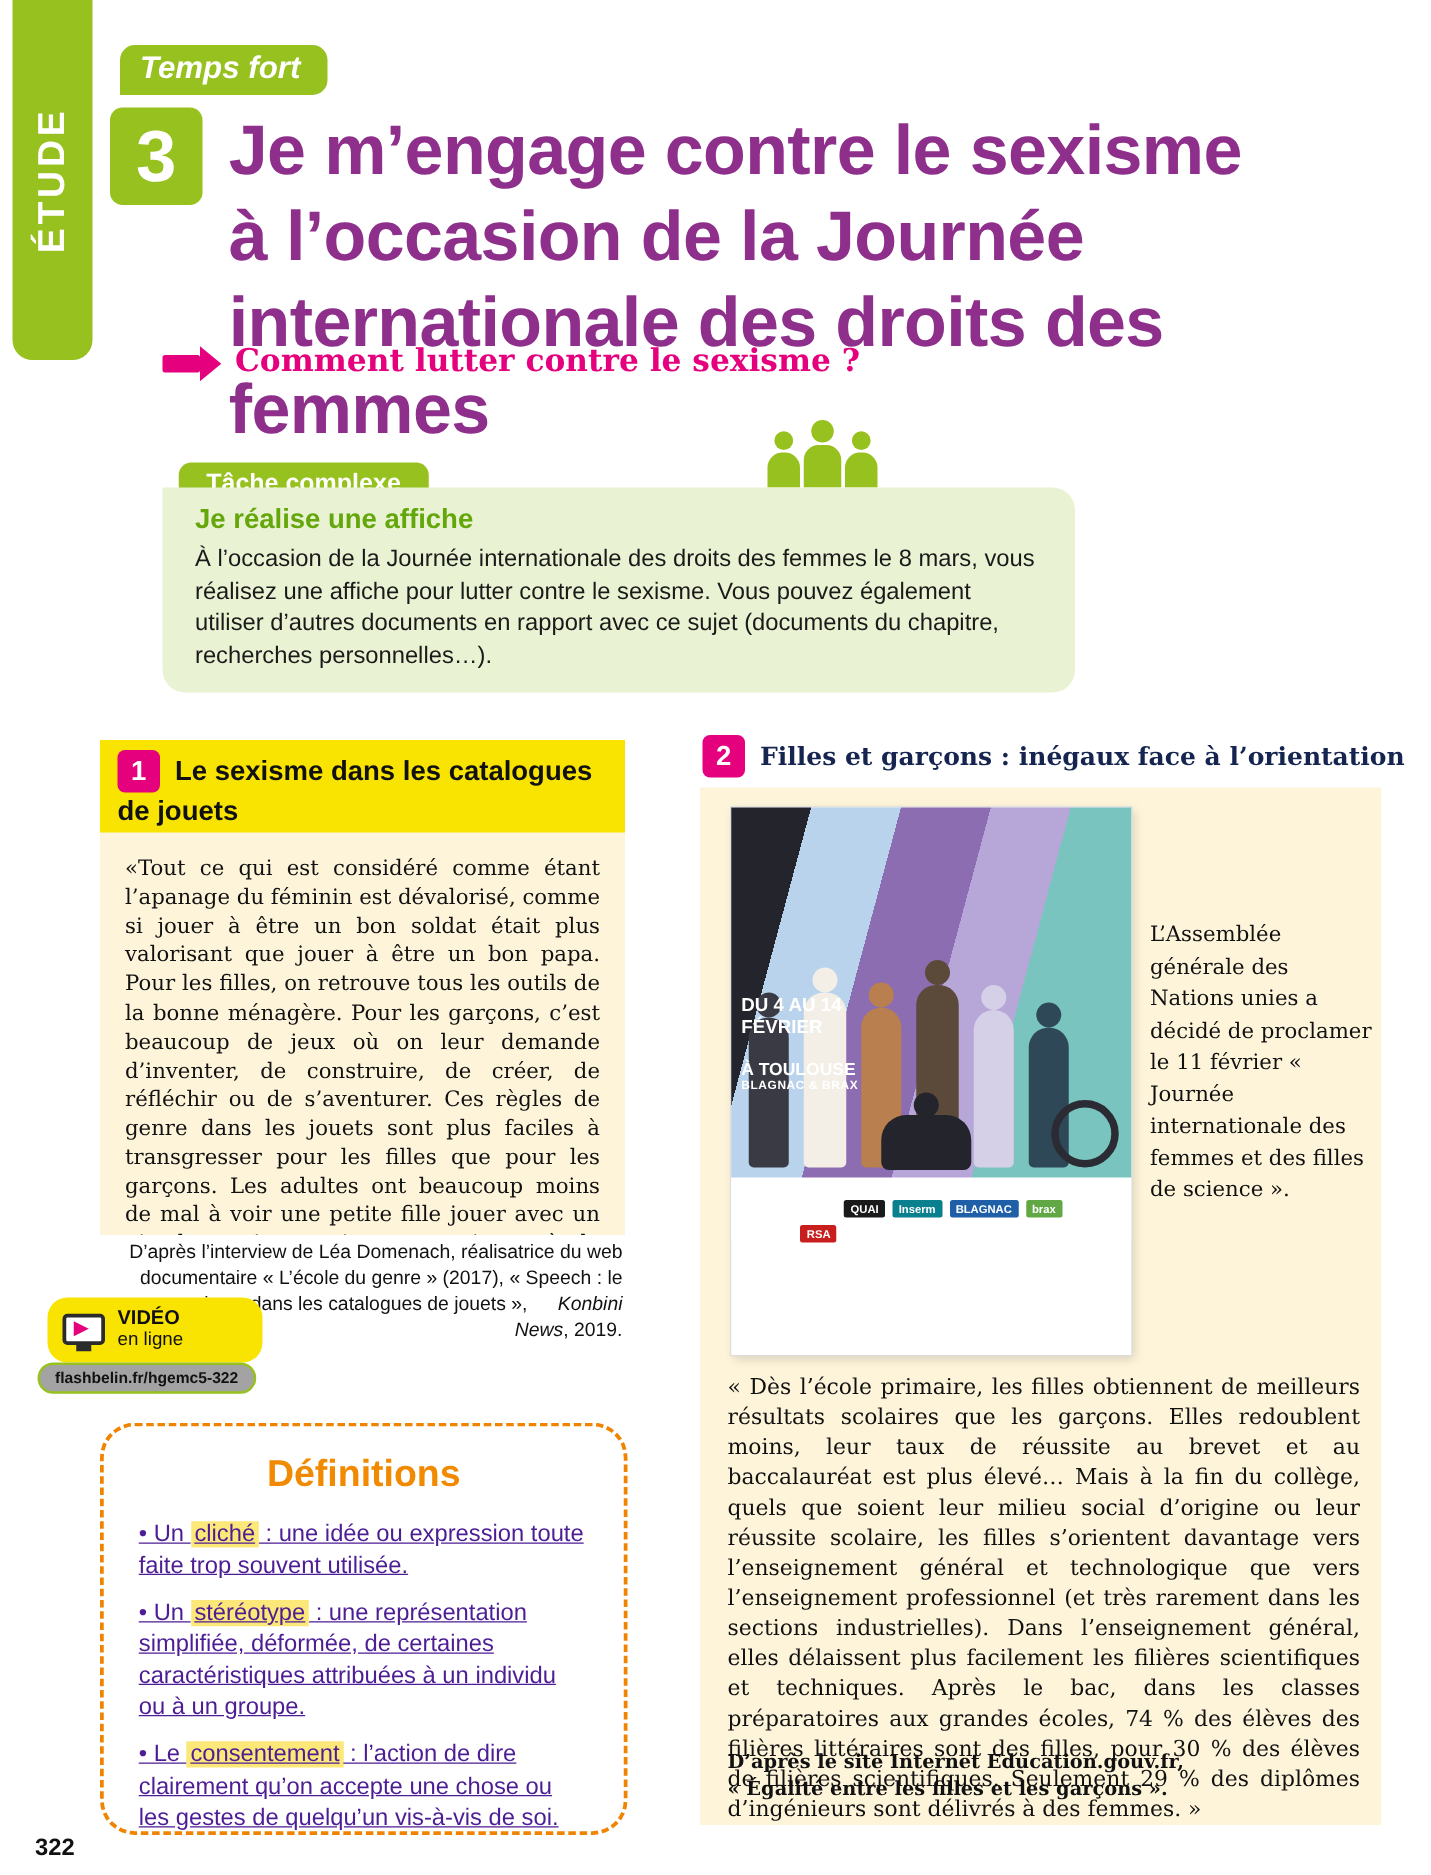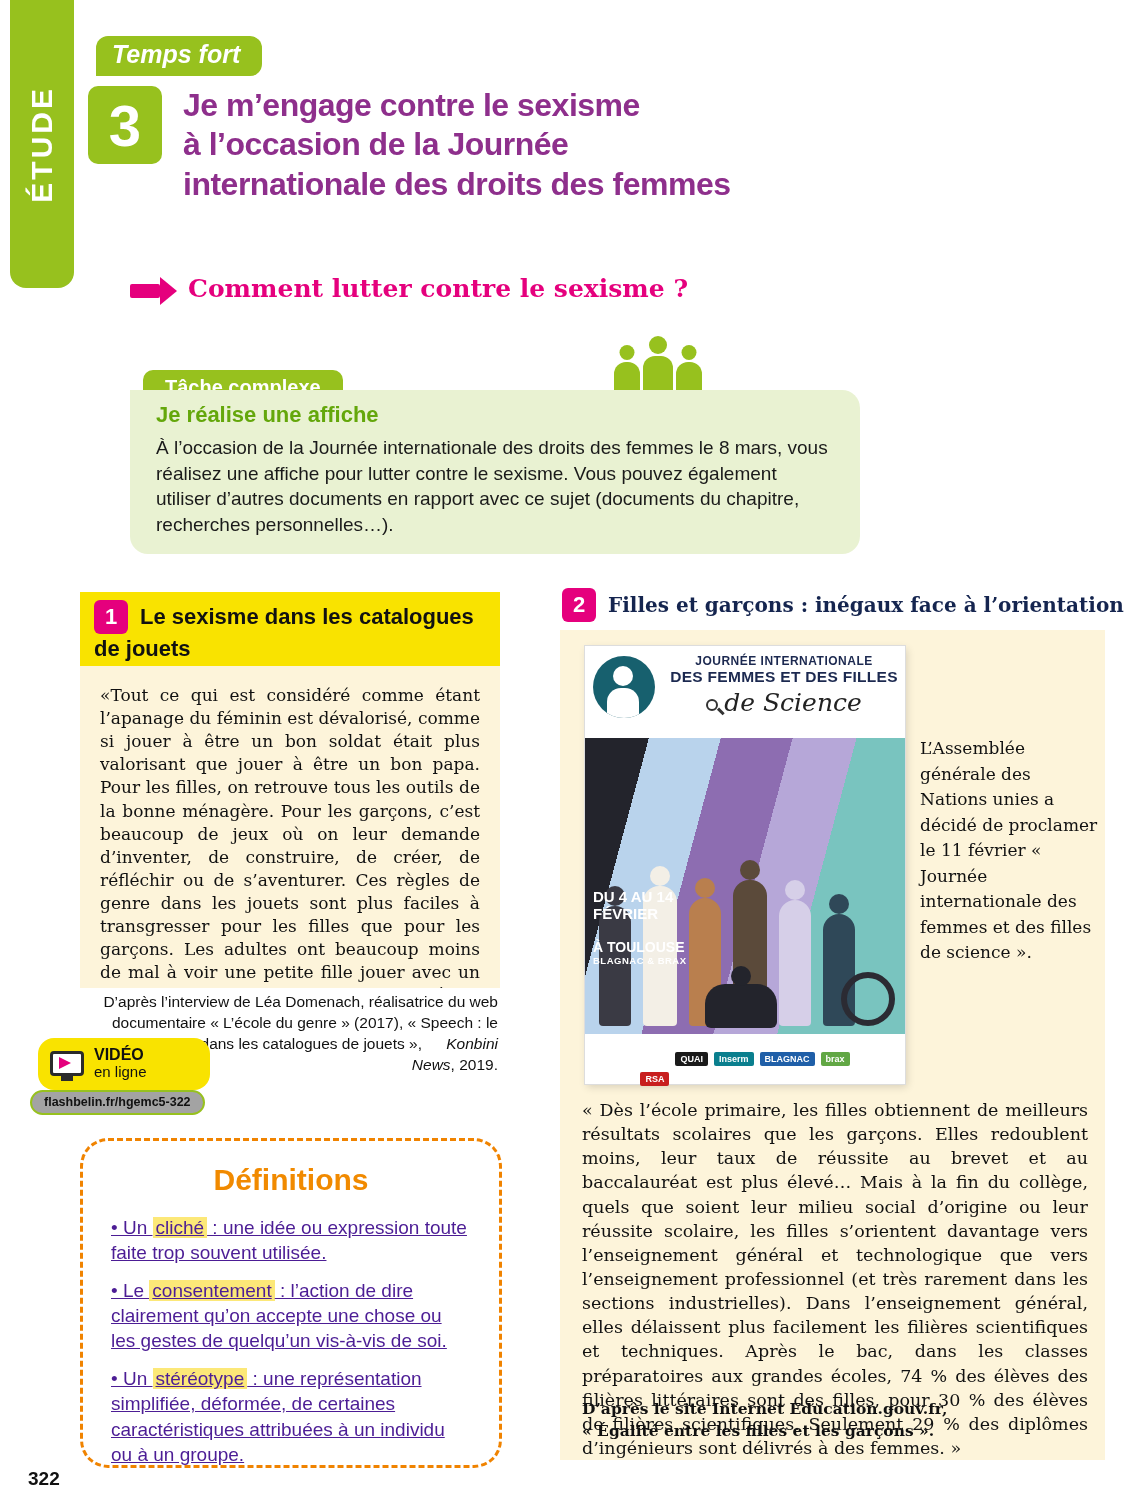--- a/index.html
+++ b/index.html
@@ -10,21 +10,21 @@
   
   .etude-tab { position:absolute; left:10px; top:0; width:64px; height:288px; background:#97c11e;
                border-radius:0 0 16px 16px; display:flex; align-items:center; justify-content:center; }
   .etude-tab span { writing-mode:vertical-rl; transform:rotate(180deg); color:#fff; font-weight:bold;
                     font-size:30px; letter-spacing:3px; }
   .temps-fort { position:absolute; left:96px; top:36px; background:#97c11e; color:#fff; font-style:italic;
                 font-weight:bold; font-size:25px; padding:4px 22px 7px 16px; border-radius:12px 12px 12px 0; }
   .num-badge { display:flex; align-items:center; justify-content:center; background:#97c11e; color:#fff;
                font-weight:bold; border-radius:10px; }
   .num3 { position:absolute; left:88px; top:86px; width:74px; height:78px; font-size:58px; }
-  .main-title { position:absolute; left:183px; top:86px; color:#8e2f8c; font-size:32px; font-weight:800;
+  .main-title { position:absolute; left:183px; top:86px; color:#8e2f8c; font-size:56px; font-weight:800;
                 line-height:1.23; letter-spacing:-0.5px; }
   .main-title span { display:block; }
   .q-arrow { position:absolute; left:130px; top:284px; width:30px; height:14px; background:#e5007d; border-radius:2px; }
   .q-arrow::after { content:""; position:absolute; left:30px; top:-7px; border-left:17px solid #e5007d;
                     border-top:14px solid transparent; border-bottom:14px solid transparent; }
   .question { position:absolute; left:188px; top:274px; color:#e5007d; font-size:25px; font-weight:bold;
               font-family:"DejaVu Serif", serif; }
 
   
   .people { position:absolute; left:614px; top:338px; display:flex; align-items:flex-end; gap:3px; height:52px; }
@@ -184,44 +184,34 @@
     </span>
   </div>
   <div class="video-url">flashbelin.fr/hgemc5-322</div>
 
   <div class="defs">
     <div class="defs-title">Définitions</div>
     <div class="def-item">
       <span>• Un </span><span class="hl">cliché</span><span> : une idée ou expression toute faite trop souvent utilisée.</span>
     </div>
     <div class="def-item">
+      <span>• Un </span><span class="hl">stéréotype</span><span> : une représentation simplifiée, déformée, de certaines caractéristiques attribuées à un individu ou à un groupe.</span>
+    </div>
+    <div class="def-item">
       <span>• Le </span><span class="hl">consentement</span><span> : l’action de dire clairement qu’on accepte une chose ou les gestes de quelqu’un vis-à-vis de soi.</span>
-    </div>
-    <div class="def-item">
-      <span>• Un </span><span class="hl">stéréotype</span><span> : une représentation simplifiée, déformée, de certaines caractéristiques attribuées à un individu ou à un groupe.</span>
     </div>
   </div>
 
   <div class="doc2-head">
     <span class="doc-num">2</span>
     <span class="doc2-title">Filles et garçons : inégaux face à l’orientation</span>
   </div>
   <div class="doc2-bg"></div>
 
   <div class="poster">
-    <div class="poster-top">
-      <div class="poster-circle"></div>
-      <div class="poster-titles">
-        <div class="poster-t1">JOURNÉE INTERNATIONALE</div>
-        <div class="poster-t2">DES FEMMES ET DES FILLES</div>
-        <div class="poster-script">
-          <span class="magnifier"></span><span>de Science</span>
-        </div>
-      </div>
-    </div>
     <div class="poster-art">
       <div class="fig f1"></div>
       <div class="fig f2"></div>
       <div class="fig f3"></div>
       <div class="fig f4"></div>
       <div class="fig f5"></div>
       <div class="fig f6"></div>
       <div class="seated"></div>
       <div class="wheel"></div>
       <div class="date-block">

